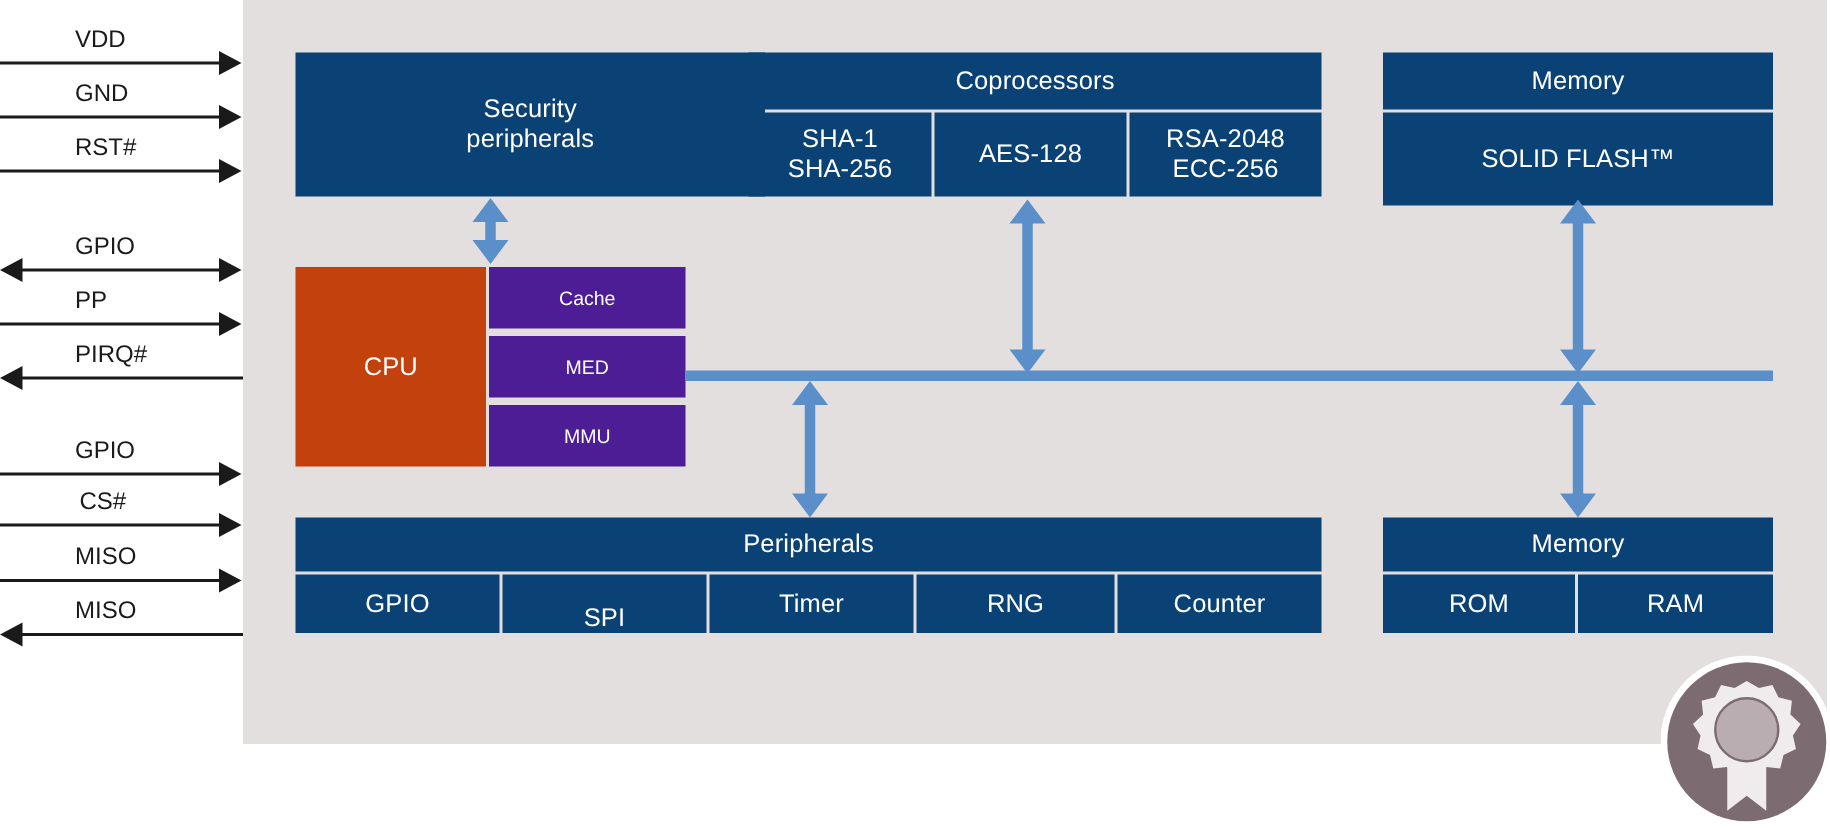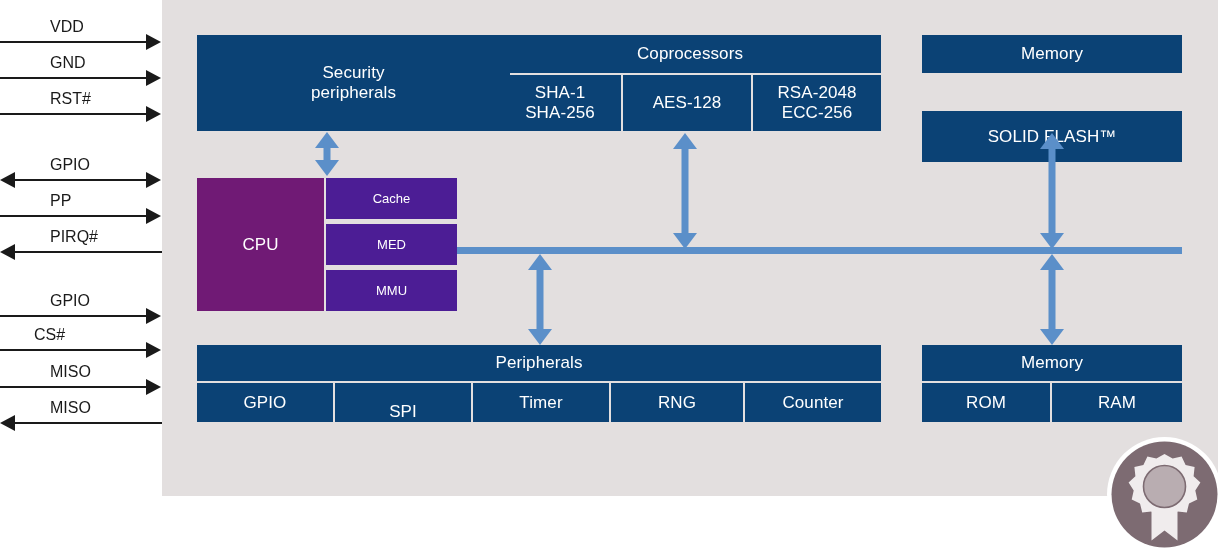--- a/index.html
+++ b/index.html
@@ -29,21 +29,21 @@
     font-size:17px;
     line-height:1.15;
     letter-spacing:.1px;
   }
   .hdr{font-size:17px;}
 
   
   #cpu-group{position:absolute;left:197px;top:178px;width:260px;height:133px;}
   #cpu-group .cpu-main{
     position:absolute;left:0;top:0;width:127px;height:133px;
-    background:#701a75;color:#fff;font-size:17px;
+    background:#c2410c;color:#fff;font-size:17px;
     display:flex;align-items:center;justify-content:center;
   }
   #cpu-group .cpu-sub{
     position:absolute;left:129px;width:131px;height:41px;
     background:#4c1d95;color:#fff;font-size:13px;
     display:flex;align-items:center;justify-content:center;
   }
 
   
   .sig-label{
@@ -125,21 +125,21 @@
   <div class="arrow-r" style="left:146px;top:208px;"></div>
 
   <div class="sig-label" style="left:50px;top:228px;">PIRQ#</div>
   <div class="sig-line" style="left:10px;top:251px;width:152px;"></div>
   <div class="arrow-l" style="left:0px;top:244px;"></div>
 
   <div class="sig-label" style="left:50px;top:292px;">GPIO</div>
   <div class="sig-line" style="left:0px;top:315px;width:148px;"></div>
   <div class="arrow-r" style="left:146px;top:308px;"></div>
 
-  <div class="sig-label" style="left:34px;top:326px;">CS#</div>
+  <div class="sig-label" style="left:53px;top:326px;">CS#</div>
   <div class="sig-line" style="left:0px;top:349px;width:148px;"></div>
   <div class="arrow-r" style="left:146px;top:342px;"></div>
 
   <div class="sig-label" style="left:50px;top:363px;">MISO</div>
   <div class="sig-line" style="left:0px;top:386px;width:148px;"></div>
   <div class="arrow-r" style="left:146px;top:379px;"></div>
 
   <div class="sig-label" style="left:50px;top:399px;">MISO</div>
   <div class="sig-line" style="left:10px;top:422px;width:152px;"></div>
   <div class="arrow-l" style="left:0px;top:415px;"></div>
@@ -187,21 +187,21 @@
 
   <div class="darrow" style="left:673px;top:133px;width:24px;height:116px;">
     <div class="head-up"></div>
     <div class="shaft" style="top:8px;height:100px;"></div>
     <div class="head-dn"></div>
   </div>
 
   <div class="blk hdr" style="left:922px;top:35px;width:260px;height:38px;">
     <span>Memory</span>
   </div>
-  <div class="blk" style="left:922px;top:75px;width:260px;height:51px;margin-top:36px;">
+  <div class="blk" style="left:922px;top:75px;width:260px;height:62px;">
     <span>SOLID FLASH™</span>
   </div>
 
   <div class="darrow" style="left:1040px;top:133px;width:24px;height:116px;">
     <div class="head-up"></div>
     <div class="shaft" style="top:8px;height:100px;"></div>
     <div class="head-dn"></div>
   </div>
 
   <div class="bus" style="left:457px;top:247px;width:725px;"></div>

